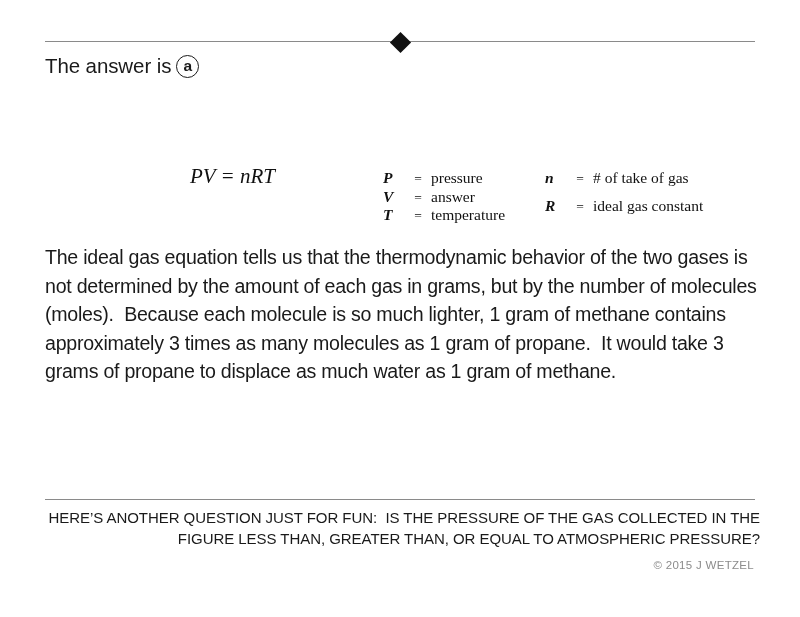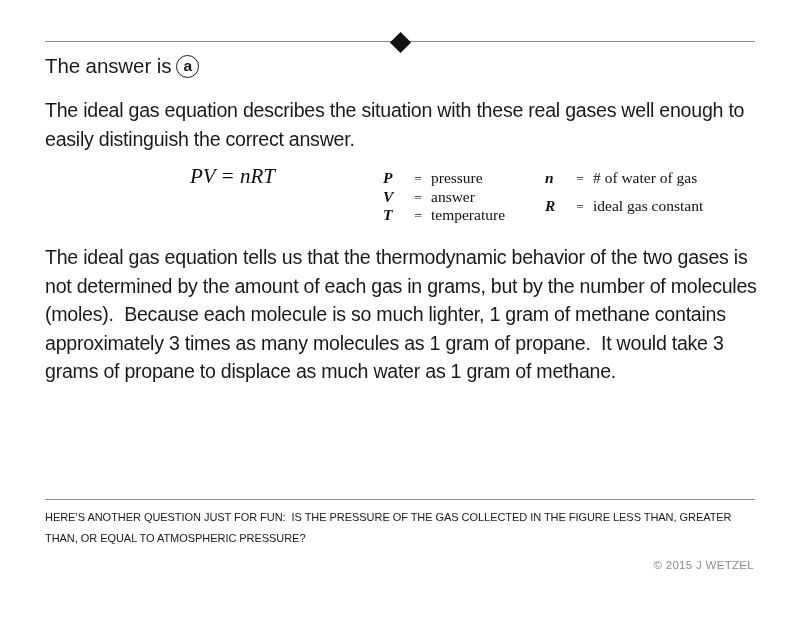--- a/index.html
+++ b/index.html
@@ -168,25 +168,26 @@
     height: 0;
     border-top: 1.6px solid #8a8a8a;
   }
 
   
   .footer-question {
     position: absolute;
     left: 45px;
     top: 507px;
     width: 715px;
-    font-size: 11px;
+    font-size: 15px;
     line-height: 21px;
     letter-spacing: -0.05px;
     color: #1a1a1a;
     white-space: pre-wrap;
+    text-align: right;
   }
 
   
   .copyright {
     position: absolute;
     right: 46px;
     top: 559px;
     font-size: 11.5px;
     color: #8c8c8c;
     letter-spacing: 0.3px;
@@ -201,21 +202,20 @@
   <div class="top-divider">
     <div class="rule"></div>
     <div class="diamond"></div>
   </div>
 
   <div class="answer-line">
     <span class="answer-label">The answer is</span>
     <span class="answer-badge">a</span>
   </div>
 
-  <div class="para para-intro">The ideal gas equation describes the situation with these real gases well enough to easily distinguish the correct answer.</div>
 
   <div class="equation-block">
     <div class="equation">PV = nRT</div>
 
     <div class="legend">
       <div class="legend-col">
         <div class="legend-row">
           <span class="legend-sym">P</span>
           <span class="legend-eq">=</span>
           <span class="legend-def">pressure</span>
@@ -229,21 +229,21 @@
           <span class="legend-sym">T</span>
           <span class="legend-eq">=</span>
           <span class="legend-def">temperature</span>
         </div>
       </div>
 
       <div class="legend-col">
         <div class="legend-row">
           <span class="legend-sym">n</span>
           <span class="legend-eq">=</span>
-          <span class="legend-def"># of water of gas</span>
+          <span class="legend-def"># of take of gas</span>
         </div>
         <div class="legend-row">
           <span class="legend-sym">R</span>
           <span class="legend-eq">=</span>
           <span class="legend-def">ideal gas constant</span>
         </div>
       </div>
     </div>
   </div>
 

